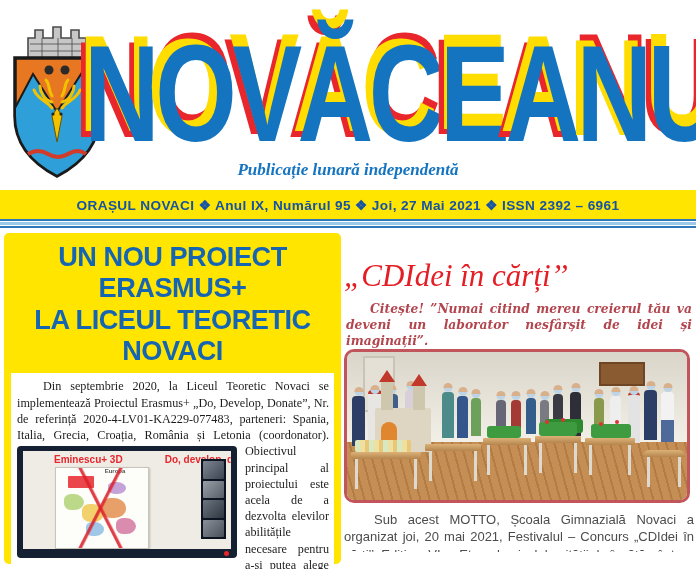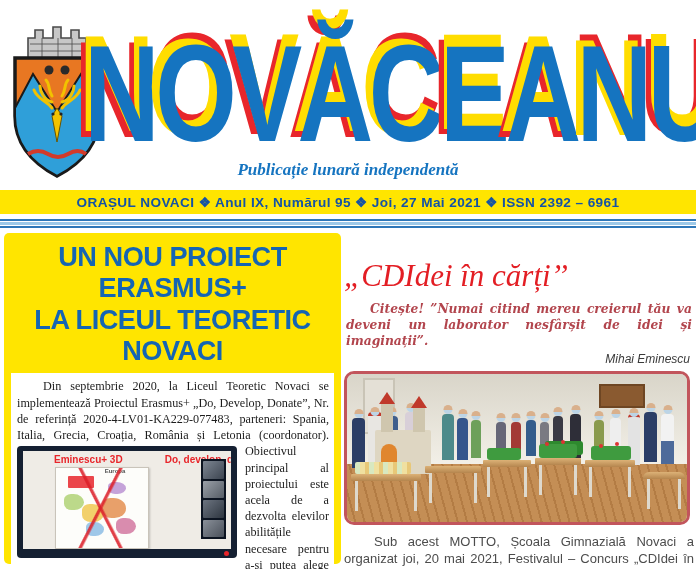--- a/index.html
+++ b/index.html
@@ -19,21 +19,21 @@
   .masthead-title span{display:inline-block;}
   .lv0{text-shadow:-7px -10px 0 var(--y), -13px -4px 0 var(--r);}
   .lv1{text-shadow:-10px -6px 0 var(--y), -5px -12px 0 var(--r);}
   .lv2{text-shadow:-4px -12px 0 var(--y), -11px -7px 0 var(--r);}
   .masthead-subtitle{
     position:absolute;left:0;top:160px;width:696px;text-align:center;
     color:#1574c0;font-weight:bold;font-style:italic;font-size:17px;
     font-family:"Liberation Serif",serif;
   }
   .info-bar{
-    position:absolute;left:0;top:190px;width:696px;height:24px;background:#ffe500;
+    position:absolute;left:0;top:190px;width:696px;height:30px;background:#ffe500;
     display:flex;align-items:center;justify-content:center;
     font-family:"Liberation Sans",sans-serif;font-weight:bold;font-size:13.6px;
     color:#1453a5;letter-spacing:0.4px;
   }
   .rule-divider{
     position:absolute;left:0;top:219px;width:696px;height:10px;
     background:linear-gradient(#2e77b8 0 2px,#fff 2px 3px,#9dc9e8 3px 6px,#fff 6px 7px,#2e77b8 7px 9px,#fff 9px 10px);
   }
   
   .left-article{
@@ -237,21 +237,20 @@
       </span>
       <span>(coordonator). Obiectivul principal al proiectului este acela de a dezvolta elevilor abilitățile necesare pentru a-și putea alege cariere de succes și pentru a fi competitivi pe piața muncii.</span>
     </p>
 
   </div>
 </div>
 
 <div class="right-article">
   <div class="r-title2">„CDIdei în cărți’’</div>
   <div class="quote">Citește! ”Numai citind mereu creierul tău va deveni un laborator nesfârșit de idei și imaginații”.</div>
-  <div class="quote-author">Mihai Eminescu</div>
 
   <div class="photo">
     <div class="wall"></div>
     <div class="door"></div>
     <div class="board"></div>
     <div class="floor"></div>
     <div class="kid k1"></div>
     <div class="kid k2"></div>
     <div class="kid k3"></div>
     <div class="kid k4"></div>

